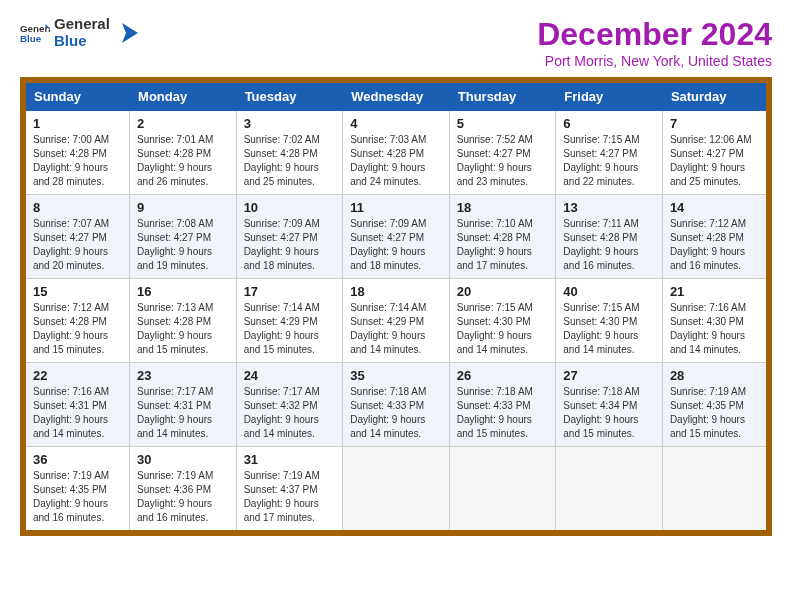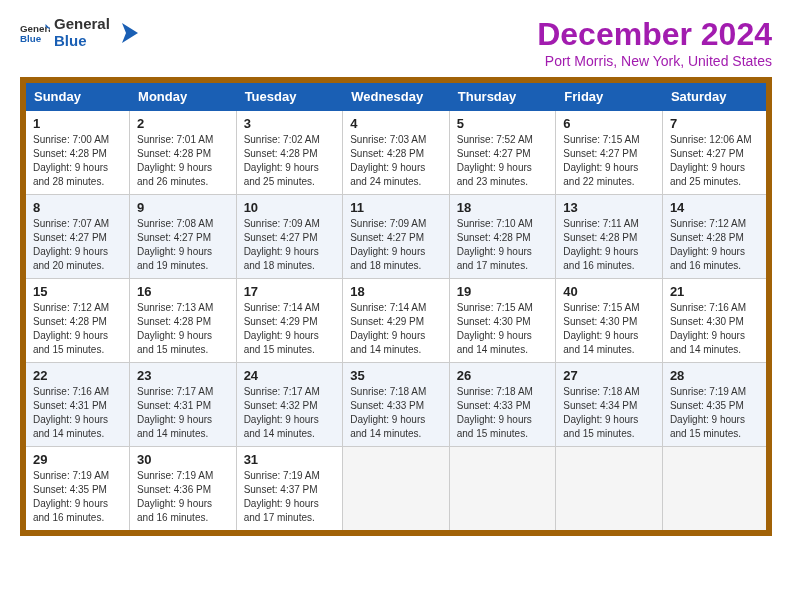--- a/index.html
+++ b/index.html
@@ -260,21 +260,21 @@
         </td>
         <td>
           <span class="day-number">18</span>
           <div class="day-info">
             <span>Sunrise: 7:14 AM</span><br>
             <span>Sunset: 4:29 PM</span><br>
             <span>Daylight: 9 hours and 14 minutes.</span>
           </div>
         </td>
         <td>
-          <span class="day-number">19</span>
+          <span class="day-number">20</span>
           <div class="day-info">
             <span>Sunrise: 7:15 AM</span><br>
             <span>Sunset: 4:30 PM</span><br>
             <span>Daylight: 9 hours and 14 minutes.</span>
           </div>
         </td>
         <td>
           <span class="day-number">40</span>
           <div class="day-info">
             <span>Sunrise: 7:15 AM</span><br>
@@ -344,21 +344,21 @@
           <span class="day-number">28</span>
           <div class="day-info">
             <span>Sunrise: 7:19 AM</span><br>
             <span>Sunset: 4:35 PM</span><br>
             <span>Daylight: 9 hours and 15 minutes.</span>
           </div>
         </td>
       </tr>
       <tr>
         <td>
-          <span class="day-number">29</span>
+          <span class="day-number">36</span>
           <div class="day-info">
             <span>Sunrise: 7:19 AM</span><br>
             <span>Sunset: 4:35 PM</span><br>
             <span>Daylight: 9 hours and 16 minutes.</span>
           </div>
         </td>
         <td>
           <span class="day-number">30</span>
           <div class="day-info">
             <span>Sunrise: 7:19 AM</span><br>

